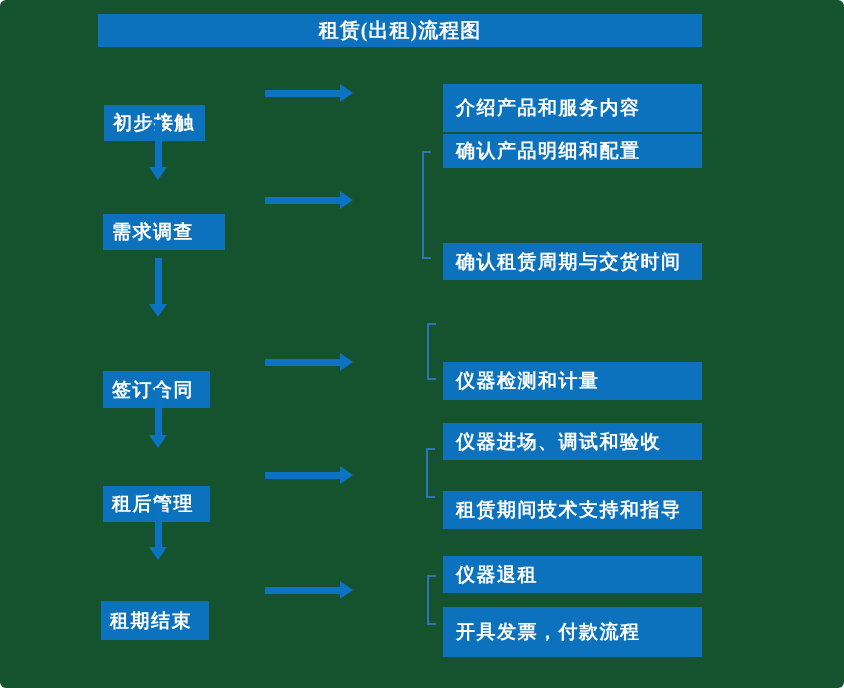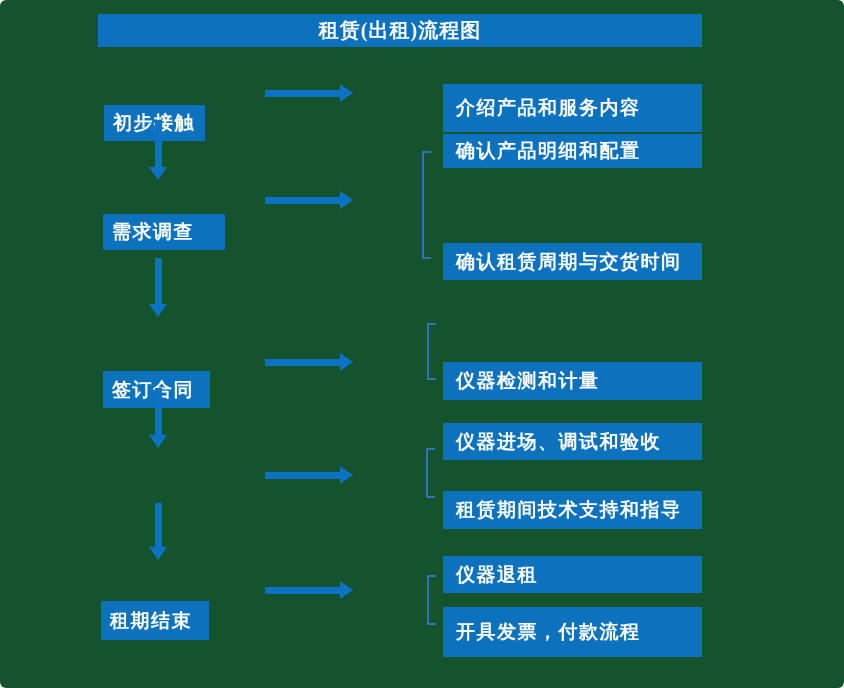--- a/index.html
+++ b/index.html
@@ -70,20 +70,21 @@
 </head>
 <body>
 
 <div id="canvas">
 
   <div class="titlebar">租赁(出租)流程图</div>
 
   <div class="step" id="step-1">初步接触</div>
   <div class="step" id="step-2">需求调查</div>
   <div class="step" id="step-3">签订合同</div>
+  <div class="step" id="step-4">租后管理</div>
   <div class="step" id="step-5">租期结束</div>
 
   <div class="v-arrow" id="varrow-1">
       <div class="stem"></div>
       <div class="head"></div>
     </div>
   <div class="v-arrow" id="varrow-2">
       <div class="stem"></div>
       <div class="head"></div>
     </div>

